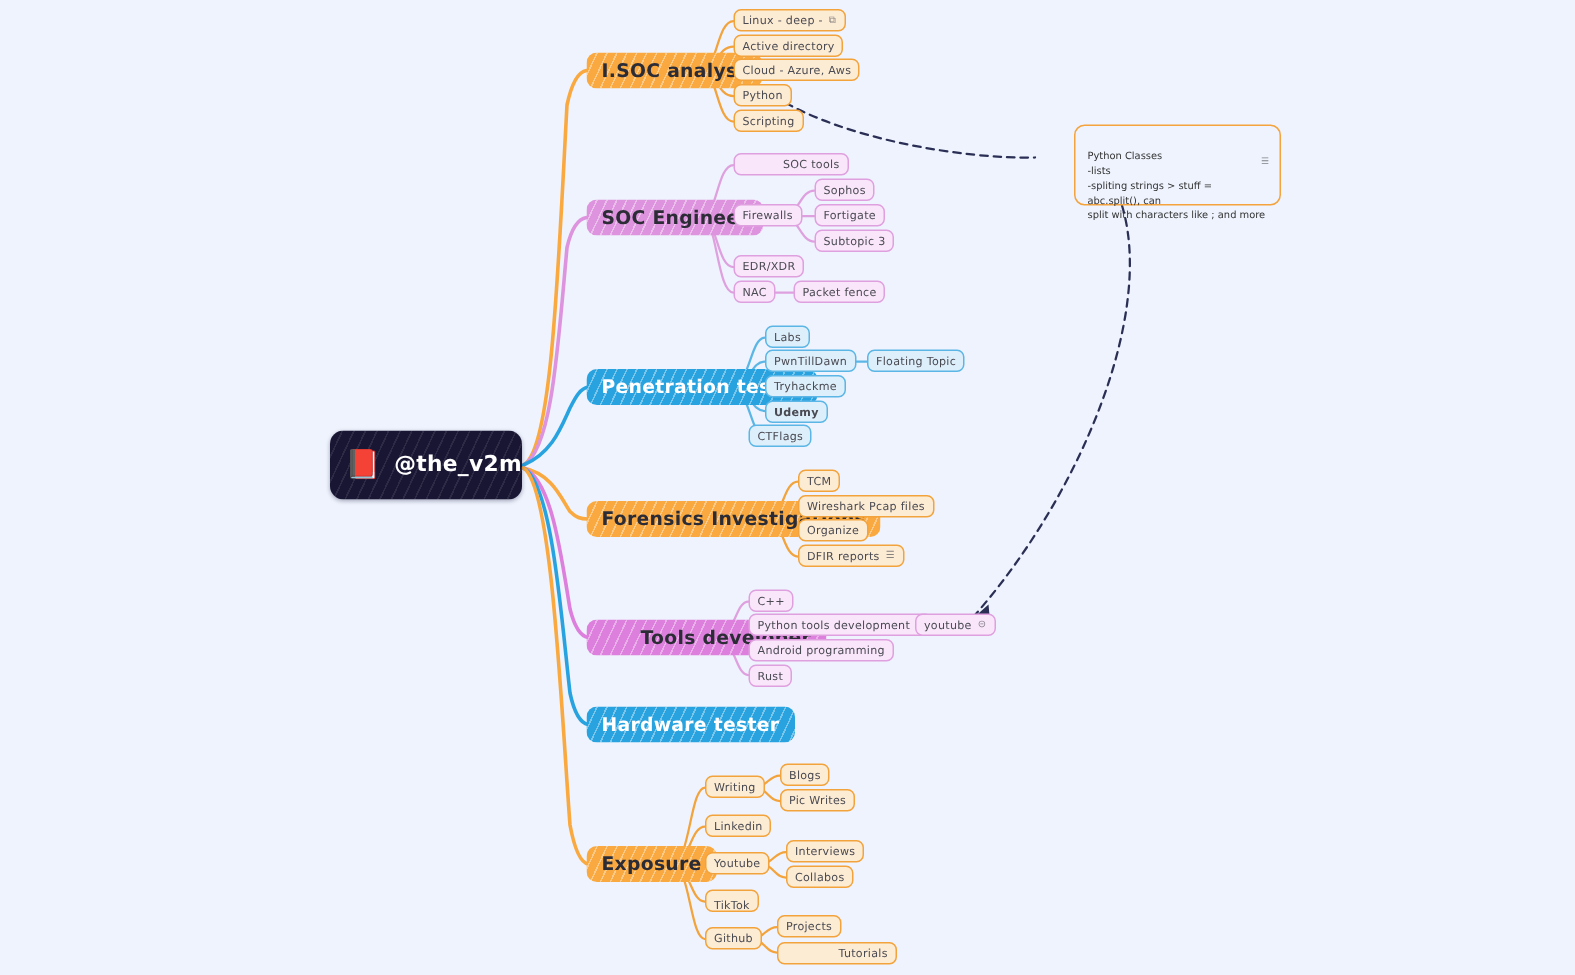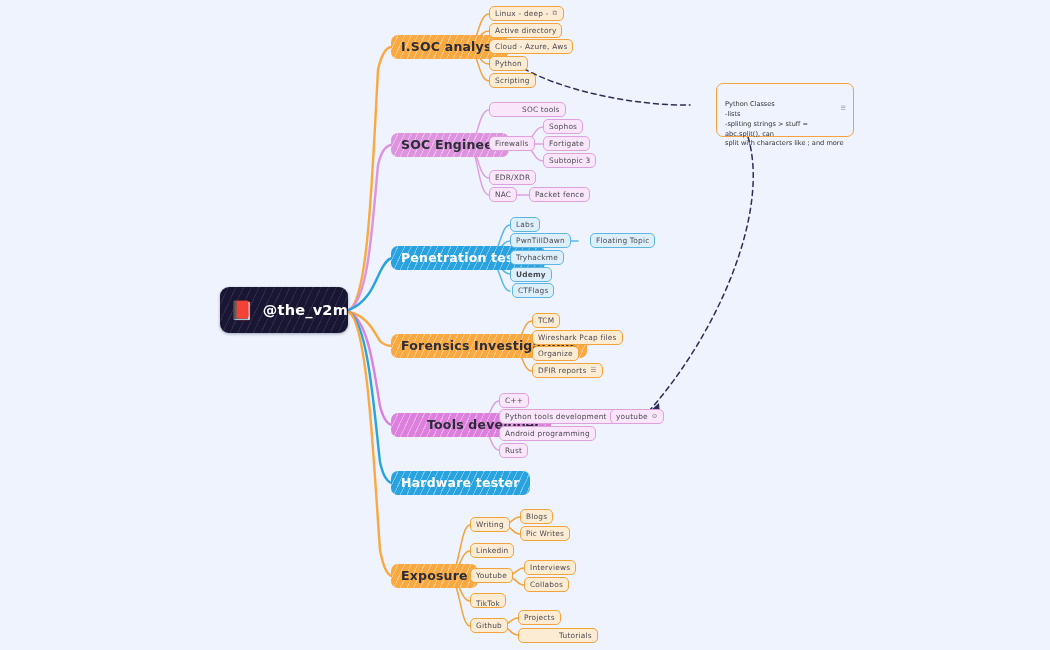--- a/index.html
+++ b/index.html
@@ -229,30 +229,30 @@
 
   <div class="node main blue" style="left:391px;top:246px;">
     <span class="lbl">Penetration tester</span>
   </div>
   <div class="node chip b" style="left:510px;top:217px;">
     <span class="lbl">Labs</span>
   </div>
   <div class="node chip b" style="left:510px;top:233px;">
     <span class="lbl">PwnTillDawn</span>
   </div>
-  <div class="node chip b" style="left:578px;top:233px;margin-left:12px;">
+  <div class="node chip b" style="left:578px;top:233px;">
     <span class="lbl">Floating Topic</span>
   </div>
   <div class="node chip b" style="left:510px;top:250px;">
     <span class="lbl">Tryhackme</span>
   </div>
   <div class="node chip b" style="left:510px;top:267px;font-weight:bold;">
     <span class="lbl">Udemy</span>
   </div>
-  <div class="node chip b" style="left:512px;top:283px;">
+  <div class="node chip b" style="left:499px;top:283px;">
     <span class="lbl">CTFlags</span>
   </div>
 
   <div class="node main orange" style="left:391px;top:334px;">
     <span class="lbl">Forensics Investigations</span>
   </div>
   <div class="node chip o" style="left:532px;top:313px;">
     <span class="lbl">TCM</span>
   </div>
   <div class="node chip o" style="left:532px;top:330px;">

